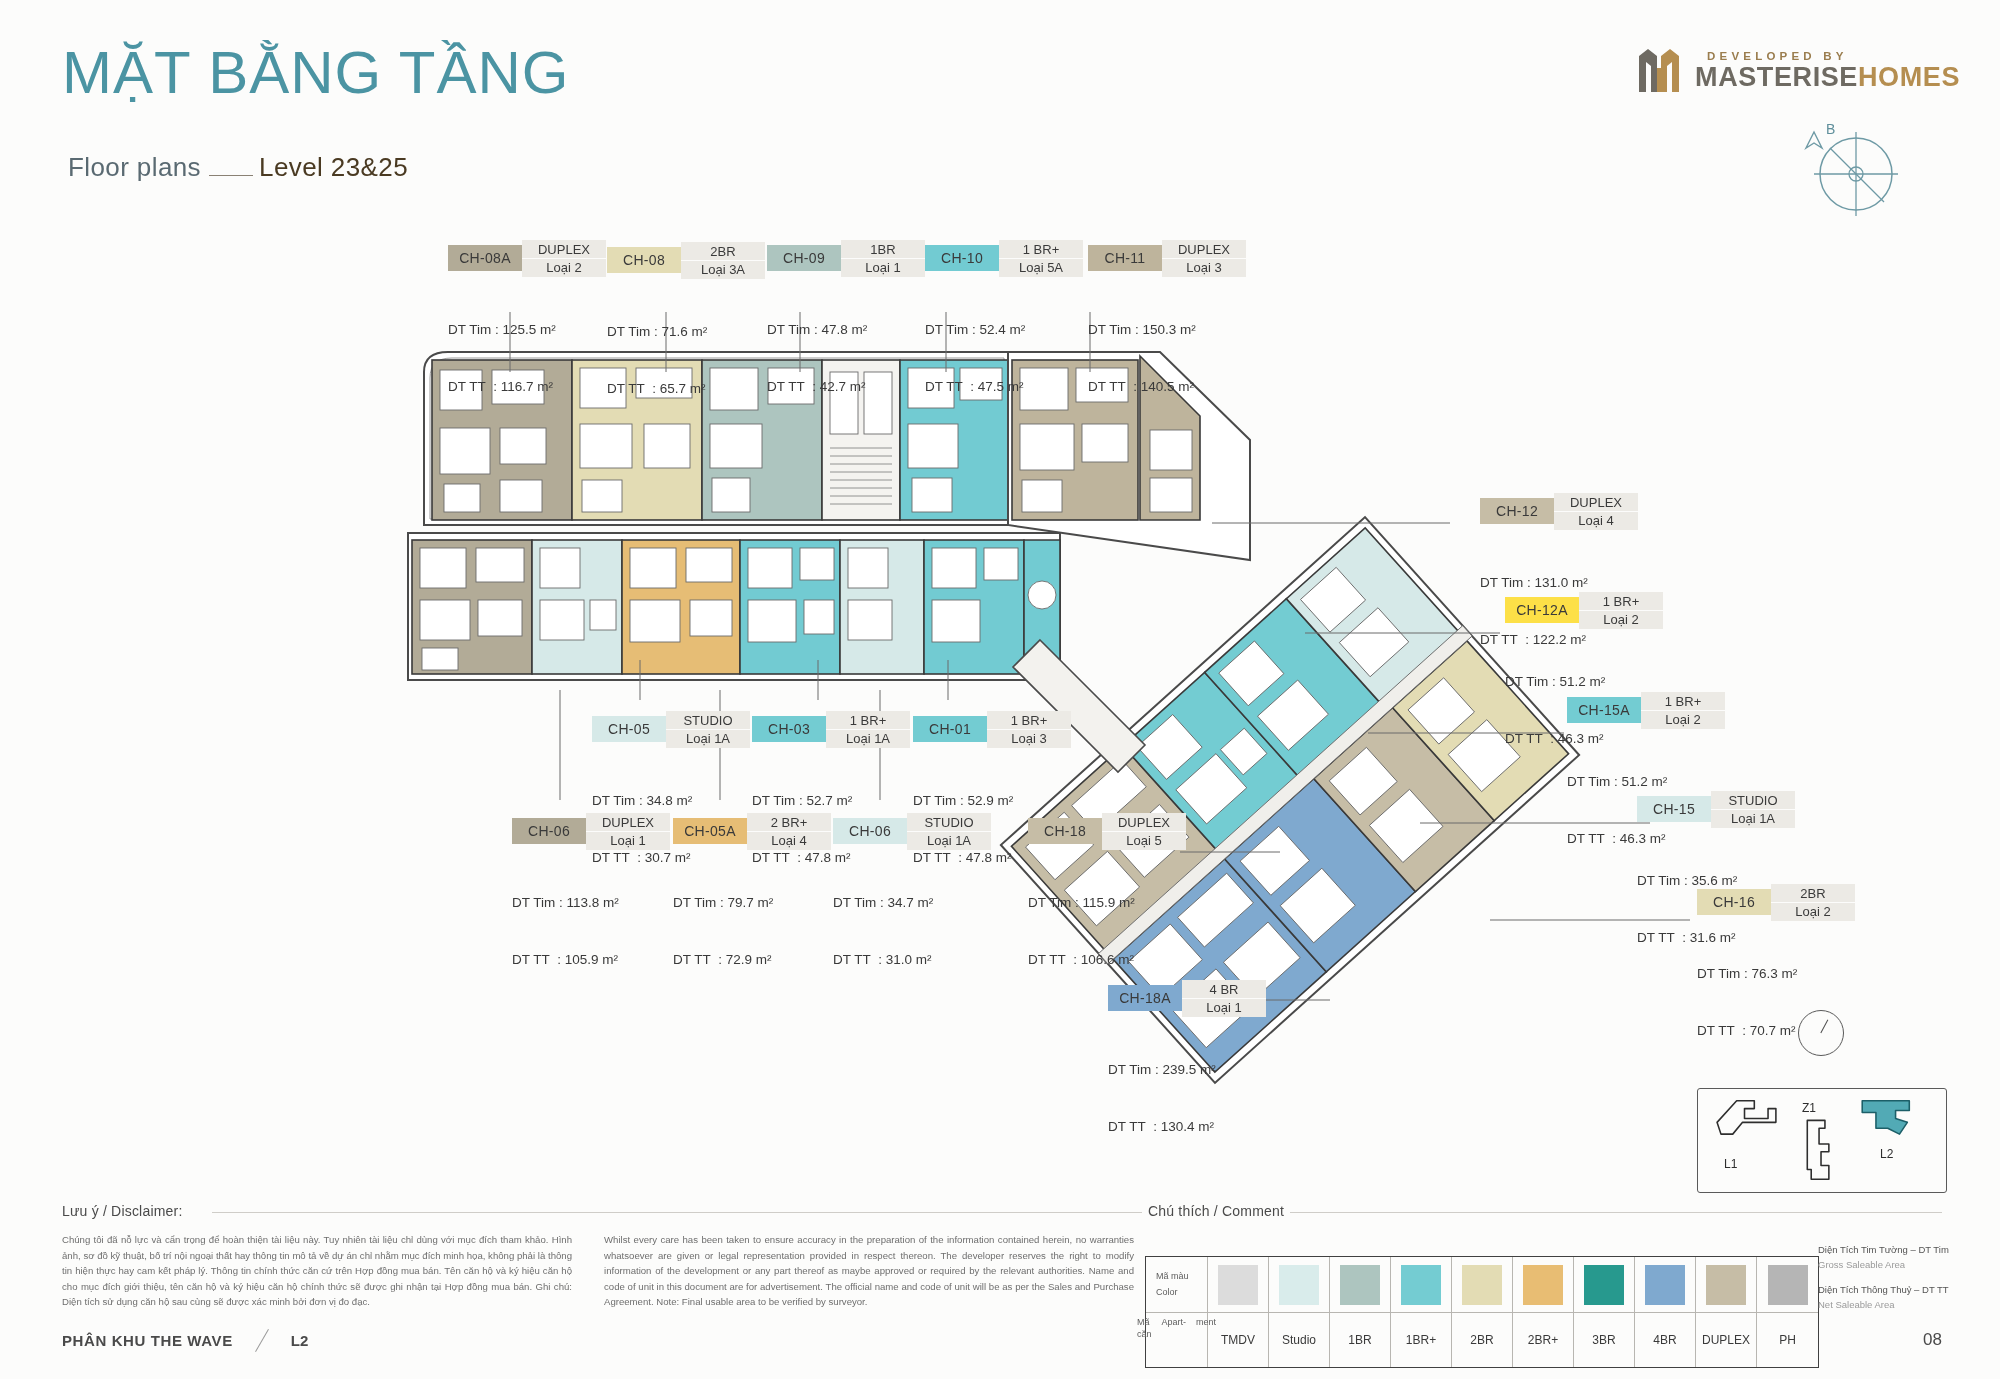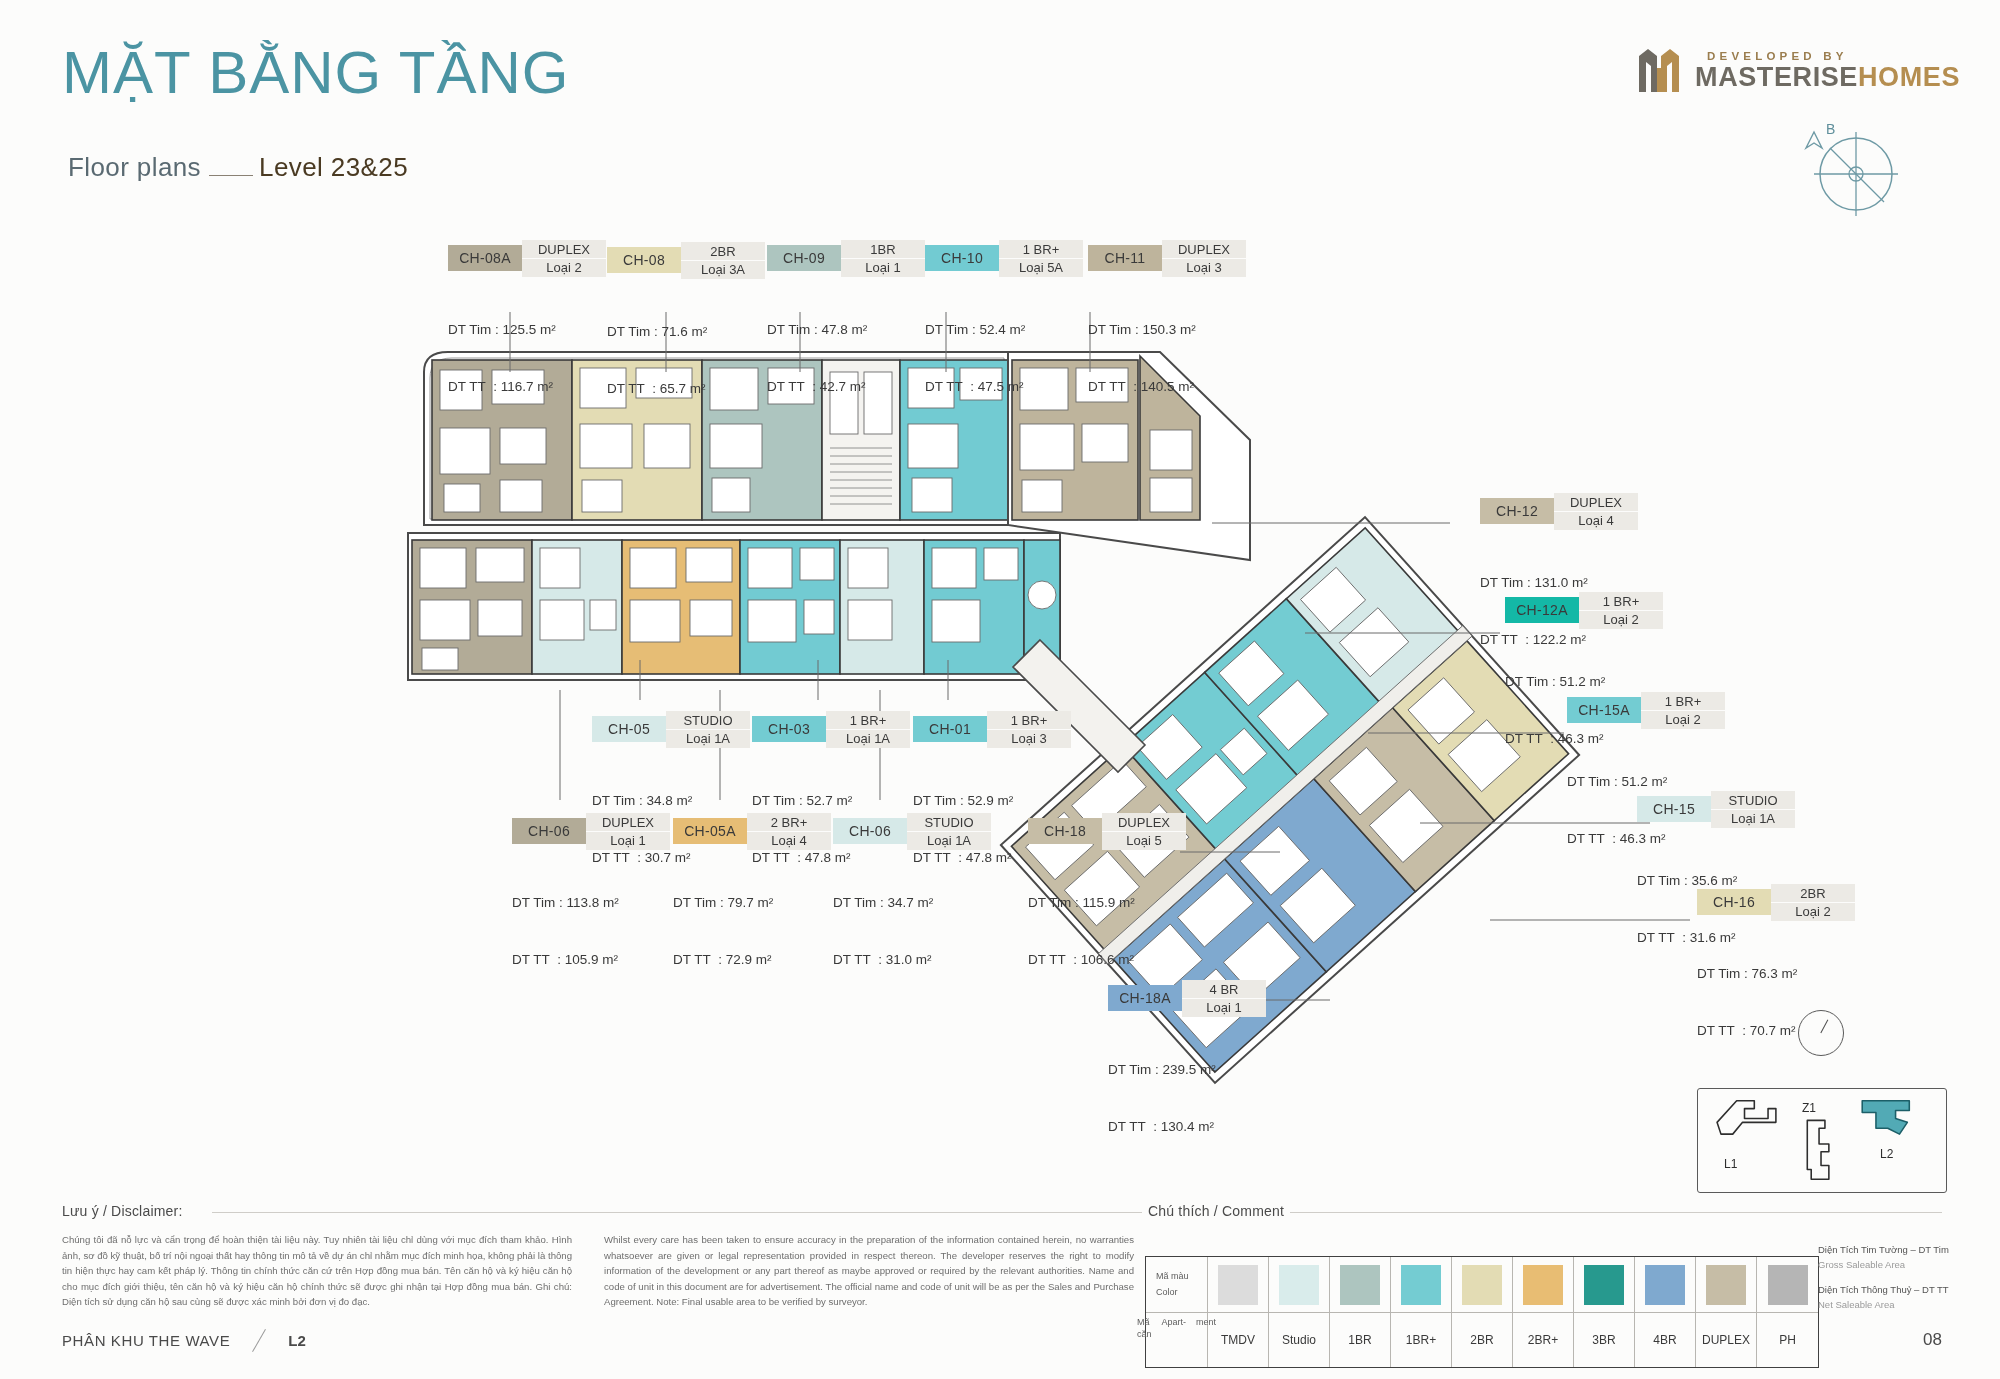--- a/index.html
+++ b/index.html
@@ -75,21 +75,21 @@
   .legend .nm { height:54px; display:flex; align-items:center; justify-content:center; font-size:12px; color:#3a3a3a; }
 
   .areanote { position:absolute; left:1818px; top:1243px; font-size:9.5px; line-height:1.55; color:#6e6e6e; }
   .areanote .b { color:#545454; }
   .areanote .g { color:#9a9a9a; }
 
   .keymap { position:absolute; left:1697px; top:1088px; width:250px; height:105px; border:1px solid #5a5a5a; border-radius:3px; }
   .keymap .kl { position:absolute; font-size:12px; color:#2e2e2e; }
 
   .footer-left { position:absolute; left:62px; top:1332px; display:flex; align-items:center; gap:16px; }
-  .footer-left .fz { font-size:15px; letter-spacing:.6px; color:#4a4a4a; font-weight:400; }
+  .footer-left .fz { font-size:15px; letter-spacing:.6px; color:#4a4a4a; font-weight:700; }
   .footer-left .fs { width:26px; height:1px; background:#9a9a9a; transform:rotate(-60deg); }
   .footer-left .fl2 { font-size:15px; color:#4a4a4a; font-weight:600; }
   .pagenum { position:absolute; right:58px; top:1330px; font-size:17px; color:#4a4a4a; }
 
   .dial { position:absolute; left:1798px; top:1010px; width:46px; height:46px; border:1.4px solid #5a5a5a; border-radius:50%; }
   .dial .nd { position:absolute; left:50%; top:50%; width:1.4px; height:15px; background:#4a4a4a; transform-origin:bottom center; transform:translate(-50%,-100%) rotate(28deg); }
 </style>
 </head>
 <body>
 
@@ -380,21 +380,21 @@
       </div>
     </div>
     <div class="rows">
       <div><span>DT Tim</span> : <span>131.0 m²</span></div>
       <div><span>DT TT</span>&nbsp; : <span>122.2 m²</span></div>
     </div>
   </div>
 
   <div class="ulabel" style="left:1505px; top:592px;">
     <div class="hdr">
-      <div class="code" style="background:#14b8a6">CH-12A</div>
+      <div class="code" style="background:#fde047">CH-12A</div>
       <div class="typ">
         <div class="t1">1 BR+</div>
         <div class="t2">Loại 2</div>
       </div>
     </div>
     <div class="rows">
       <div><span>DT Tim</span> : <span>51.2 m²</span></div>
       <div><span>DT TT</span>&nbsp; : <span>46.3 m²</span></div>
     </div>
   </div>

